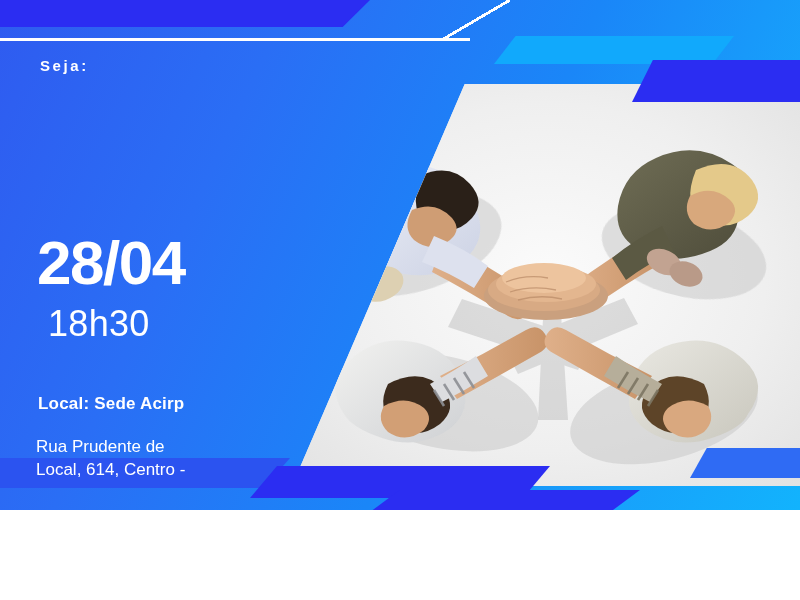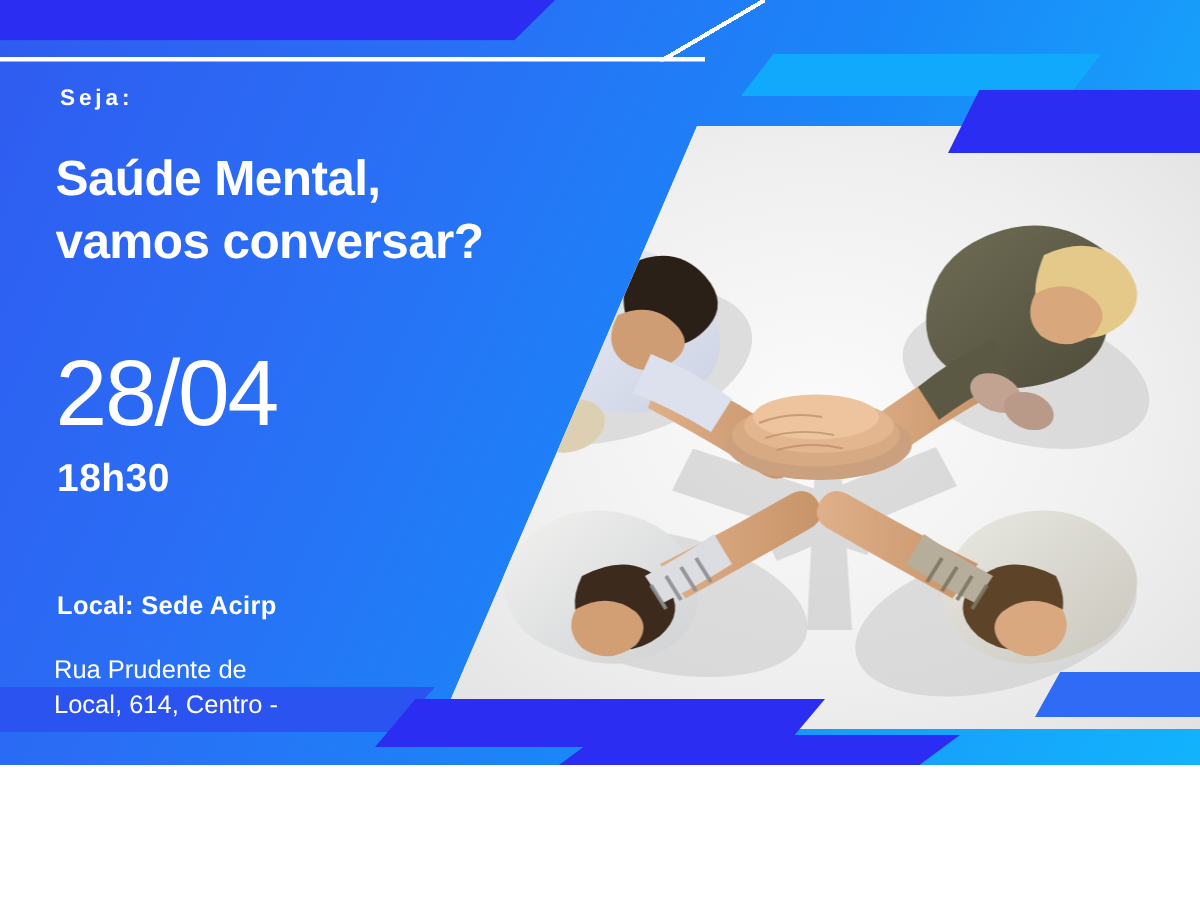--- a/index.html
+++ b/index.html
@@ -72,25 +72,25 @@
     position:absolute;left:40px;top:57px;
     font-size:15px;font-weight:600;color:#ffffff;letter-spacing:2.6px;
   }
   .headline{
     position:absolute;left:37px;top:98px;width:400px;
     font-size:33px;font-weight:700;color:#ffffff;line-height:1.26;
     letter-spacing:-0.4px;
   }
   .date{
     position:absolute;left:37px;top:232px;
-    font-size:62px;font-weight:400;color:#ffffff;letter-spacing:-1.5px;line-height:1;
+    font-size:62px;font-weight:700;color:#ffffff;letter-spacing:-1.5px;line-height:1;
   }
   .time{
-    position:absolute;left:38px;top:303px;
-    font-size:26px;font-weight:700;color:#ffffff;letter-spacing:0.3px;
+    position:absolute;left:48px;top:303px;
+    font-size:36px;font-weight:400;color:#ffffff;letter-spacing:0.3px;
   }
   .place-title{
     position:absolute;left:38px;top:394px;
     font-size:17px;font-weight:700;color:#ffffff;letter-spacing:0.2px;
   }
   .place-addr{
     position:absolute;left:36px;top:436px;width:250px;
     font-size:17px;font-weight:400;color:#ffffff;line-height:1.33;
   }
   .place-addr div{white-space:nowrap;}
@@ -219,24 +219,20 @@
   </div>
 
   <div class="pgram pg-top-a"></div>
   <div class="pgram pg-top-b"></div>
   <div class="pgram pg-right-edge"></div>
   <div class="pgram pg-bot-b"></div>
   <div class="pgram pg-bot-a"></div>
   <div class="pgram pg-bot-c"></div>
 
   <div class="kicker">Seja:</div>
-  <div class="headline">
-    <div>Saúde Mental,</div>
-    <div>vamos conversar?</div>
-  </div>
   <div class="date">28/04</div>
   <div class="time">18h30</div>
   <div class="place-title">Local: Sede Acirp</div>
   <div class="place-addr">
     <div>Rua Prudente de</div>
     <div>Local, 614, Centro -</div>
   </div>
 
   <div class="footer">
 

